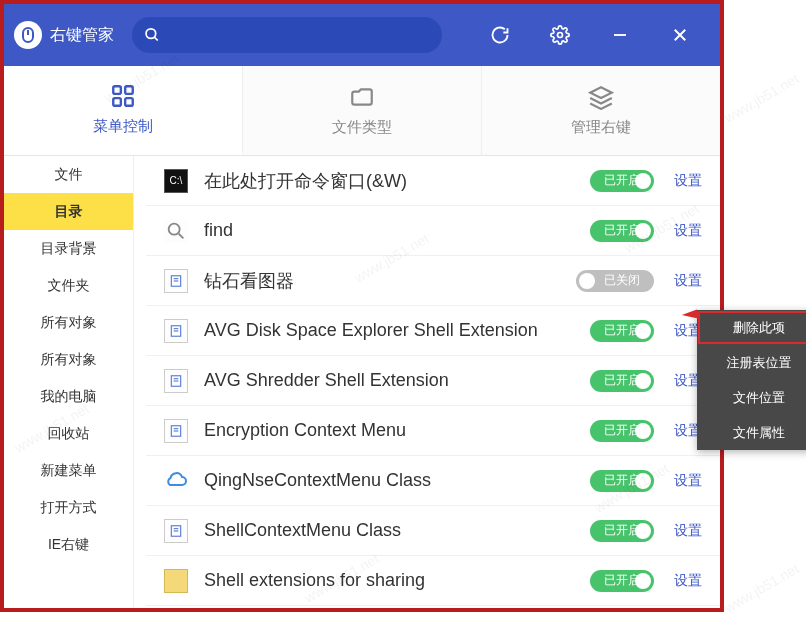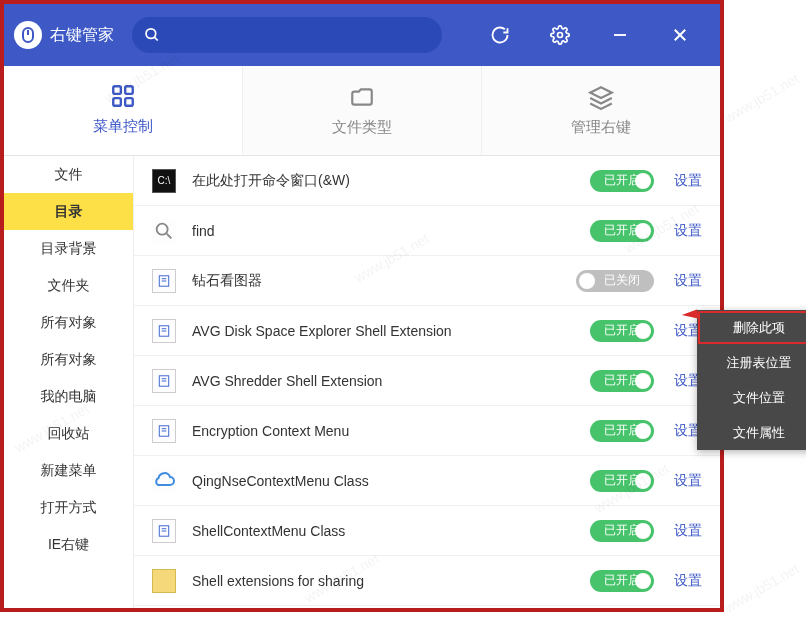--- a/index.html
+++ b/index.html
@@ -129,20 +129,21 @@
       right: 0;
       height: 2px;
       background: #ffffff;
     }
     .tab-label {
       font-size: 15px;
     }
     .content {
       display: flex;
       height: calc(100% - 152px);
+      gap: 12px;
     }
     .sidebar {
       width: 130px;
       background: #ffffff;
       border-right: 1px solid #eeeeee;
       overflow-y: auto;
     }
     .sidebar-item {
       height: 37px;
       display: flex;
@@ -177,21 +178,21 @@
       justify-content: center;
       border: 1px solid #ccc;
       background: #fdfdfd;
       font-size: 10px;
     }
     .row-icon.cmd { background: #111; color: #fff; border-color: #555; }
     .row-icon.cloud { border: none; }
     .row-label {
       flex: 1;
       color: #333;
-      font-size: 14px;
+      font-size: 18px;
     }
     .badge {
       min-width: 64px;
       height: 22px;
       border-radius: 11px;
       display: inline-flex;
       align-items: center;
       padding: 0 10px 0 14px;
       font-size: 12px;
       color: #fff;

